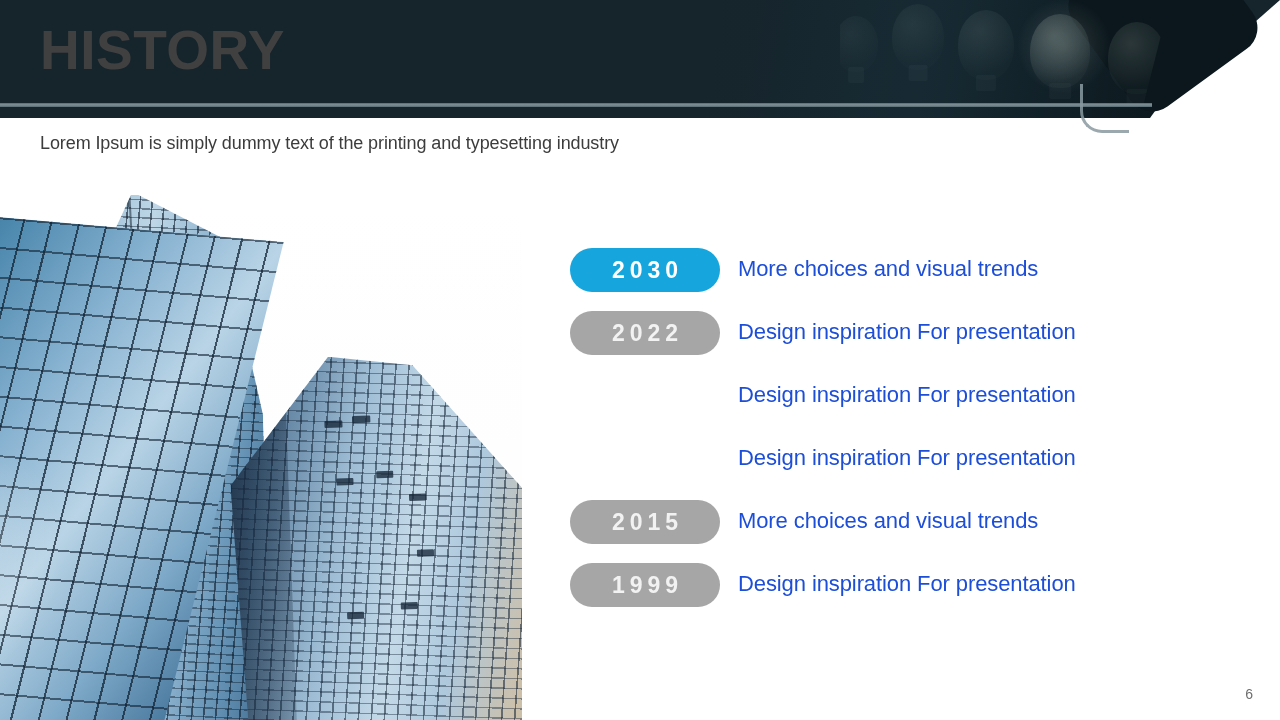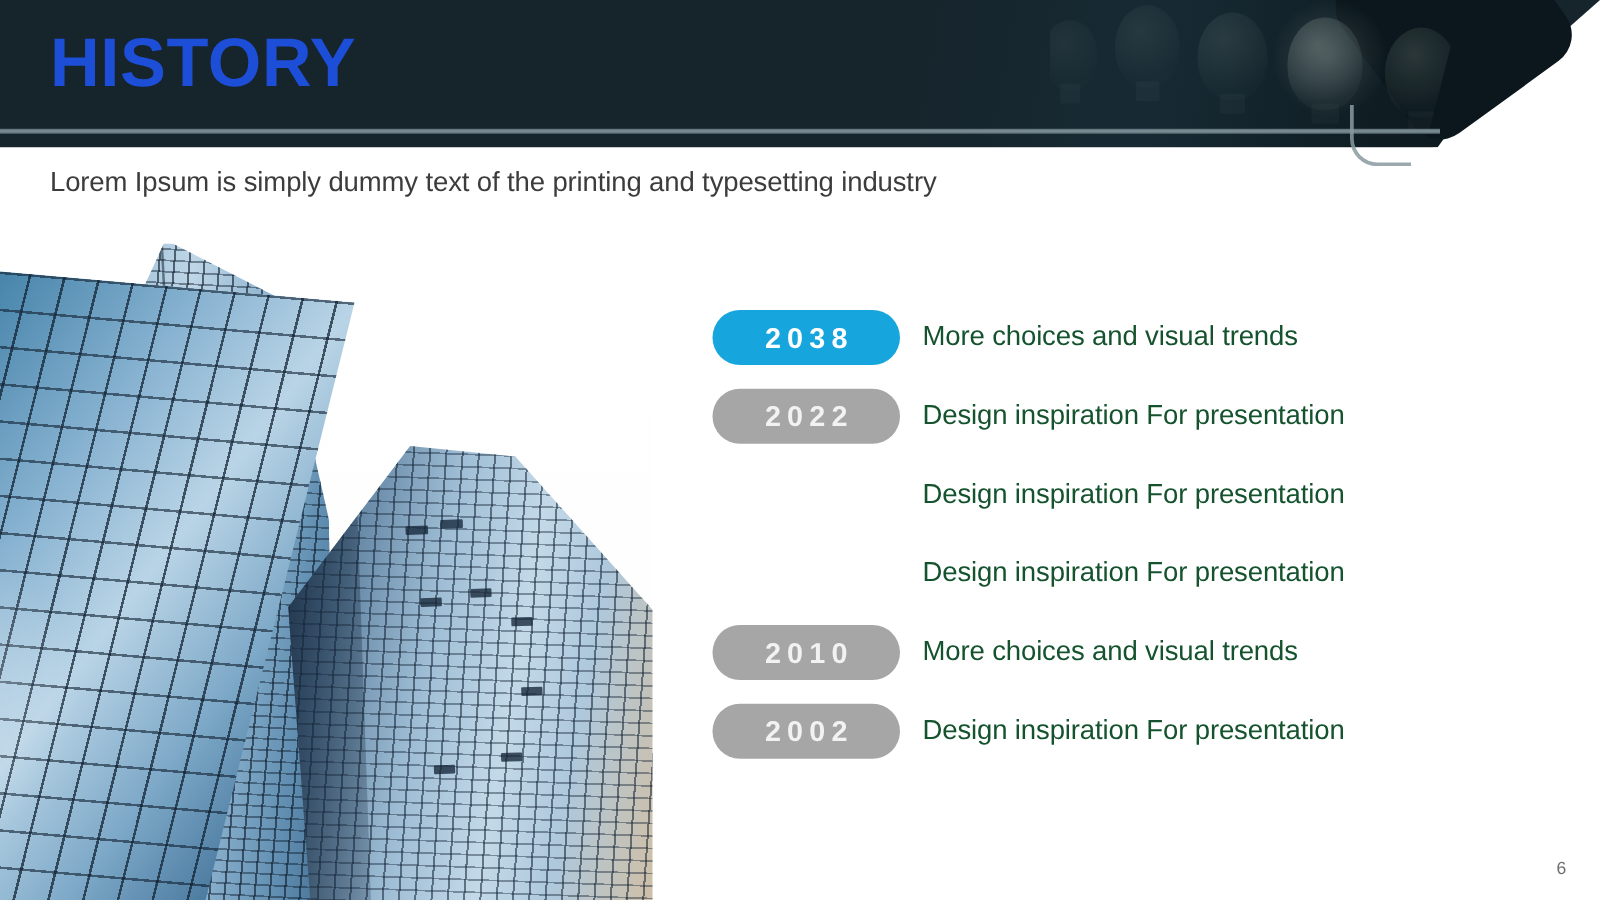--- a/index.html
+++ b/index.html
@@ -61,27 +61,27 @@
     opacity:.92;
   }
   .header-line-corner{
     position:absolute;left:1080px;top:84px;width:46px;height:46px;
     border-left:3.5px solid #8a9aa1;border-bottom:3.5px solid #8a9aa1;
     border-radius:0 0 0 22px;opacity:.85;
   }
   .slide-title{
     position:absolute;left:40px;top:23px;
     font-size:55px;font-weight:bold;letter-spacing:.5px;line-height:1;
-    color:#1d4ed8;
+    color:#404040;
   }
 
   
   .subtitle{
     position:absolute;left:40px;top:133px;
-    font-size:22px;color:#3c3c3c;letter-spacing:-.1px;white-space:nowrap;
+    font-size:18px;color:#3c3c3c;letter-spacing:-.1px;white-space:nowrap;
   }
 
   
   .photo{
     position:absolute;left:0;top:195px;width:522px;height:525px;overflow:hidden;
     background:#ffffff;
   }
   .sky{position:absolute;inset:0;background:linear-gradient(180deg,#ffffff,#fdfdfd);}
   
   .tower-left{
@@ -164,21 +164,21 @@
   .pill{
     position:absolute;left:0;top:0;width:150px;height:44px;border-radius:22px;
     background:#a6a6a6;color:#f2f2f2;
     font-size:23px;font-weight:bold;letter-spacing:5px;
     display:flex;align-items:center;justify-content:center;
     box-sizing:border-box;padding-left:5px;
   }
   .pill.active{background:#16a6dd;color:#ffffff;}
   .tl-desc{
     position:absolute;left:168px;top:8px;
-    font-size:22px;color:#14532d;white-space:nowrap;letter-spacing:-.1px;
+    font-size:22px;color:#1d4ed8;white-space:nowrap;letter-spacing:-.1px;
   }
 
   
   .page-num{
     position:absolute;right:27px;bottom:18px;
     font-size:14px;color:#6e6e6e;
   }
 </style>
 </head>
 <body>
@@ -235,44 +235,44 @@
     <div class="tower-left">
       <div class="glass"></div>
       <div class="reflect"></div>
       <div class="cloud"></div>
     </div>
   </div>
 
   <div class="timeline">
 
     <div class="tl-row">
-      <div class="pill active">2038</div>
+      <div class="pill active">2030</div>
       <div class="tl-desc">More choices and visual trends</div>
     </div>
 
     <div class="tl-row">
       <div class="pill">2022</div>
       <div class="tl-desc">Design inspiration For presentation</div>
     </div>
 
     <div class="tl-row">
       <div class="tl-desc">Design inspiration For presentation</div>
     </div>
 
     <div class="tl-row">
       <div class="tl-desc">Design inspiration For presentation</div>
     </div>
 
     <div class="tl-row">
-      <div class="pill">2010</div>
+      <div class="pill">2015</div>
       <div class="tl-desc">More choices and visual trends</div>
     </div>
 
     <div class="tl-row">
-      <div class="pill">2002</div>
+      <div class="pill">1999</div>
       <div class="tl-desc">Design inspiration For presentation</div>
     </div>
 
   </div>
 
   <div class="page-num">6</div>
 
 </div>
 
 </body></html>

